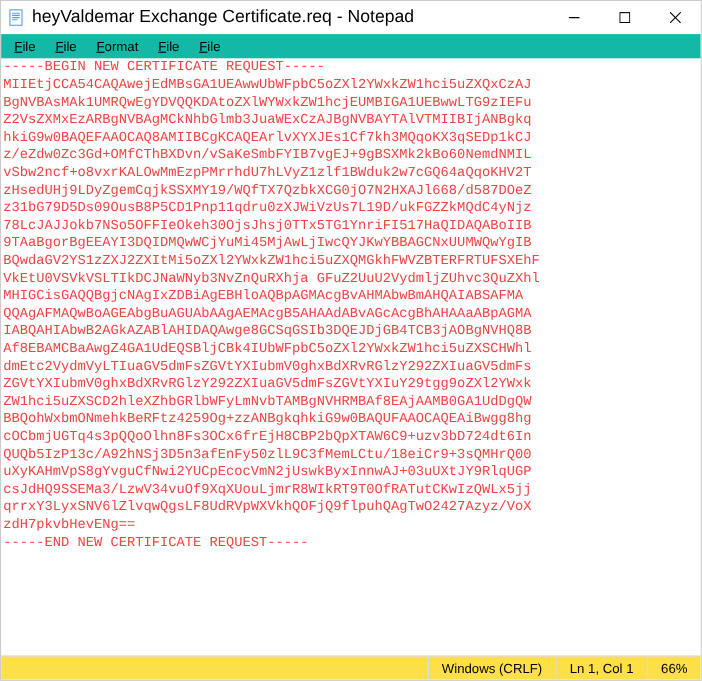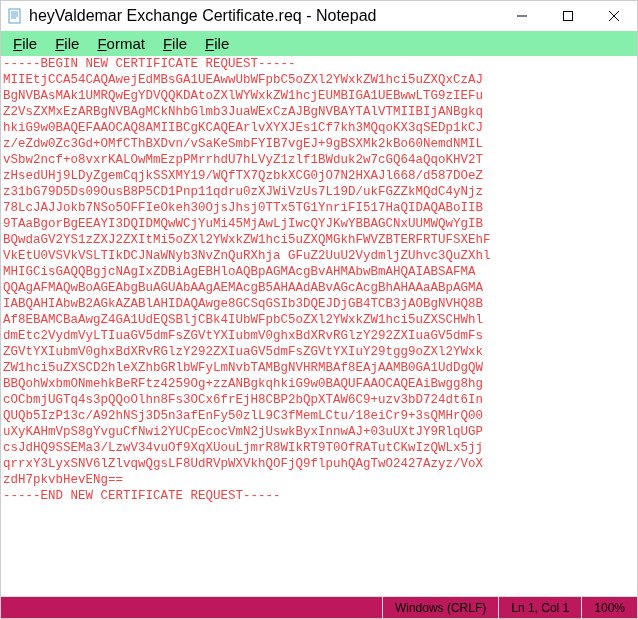--- a/index.html
+++ b/index.html
@@ -34,43 +34,43 @@
     .win-btn {
       width: 46px; height: 30px;
       display: flex; align-items: center; justify-content: center;
       font-family: "Segoe UI Symbol", sans-serif;
       font-size: 10px;
       color: #000;
     }
     .menubar {
       display: flex;
       padding: 2px 4px;
-      background: #86efac;
-      font-size: 15px;
+      background: #14b8a6;
+      font-size: 12px;
       gap: 2px;
     }
     .menu-item {
       padding: 2px 8px;
     }
     .menu-item:first-letter { text-decoration: underline; }
     .editor {
       flex: 1;
       font-family: "Consolas", "Courier New", monospace;
       font-size: 12.5px;
       line-height: 1.28;
       white-space: pre;
       padding: 0 2px;
       overflow: auto;
       color: #ef4444;
     }
     .statusbar {
       display: flex;
       height: 22px;
       border-top: 1px solid #ddd;
-      background: #be185d;
+      background: #fde047;
       font-size: 12px;
       align-items: center;
     }
     .status-cell {
       padding: 0 12px;
       border-left: 1px solid #ddd;
       height: 100%;
       display: flex;
       align-items: center;
     }
@@ -145,14 +145,14 @@
 csJdHQ9SSEMa3/LzwV34vuOf9XqXUouLjmrR8WIkRT9T0OfRATutCKwIzQWLx5jj
 qrrxY3LyxSNV6lZlvqwQgsLF8UdRVpWXVkhQOFjQ9flpuhQAgTwO2427Azyz/VoX
 zdH7pkvbHevENg==
 -----END NEW CERTIFICATE REQUEST-----
 </div>
 
 <div class="statusbar">
   <div class="status-spacer"></div>
   <div class="status-cell">Windows (CRLF)</div>
   <div class="status-cell">Ln 1, Col 1</div>
-  <div class="status-cell">100%</div>
+  <div class="status-cell">66%</div>
 </div>
 
 </body></html>

